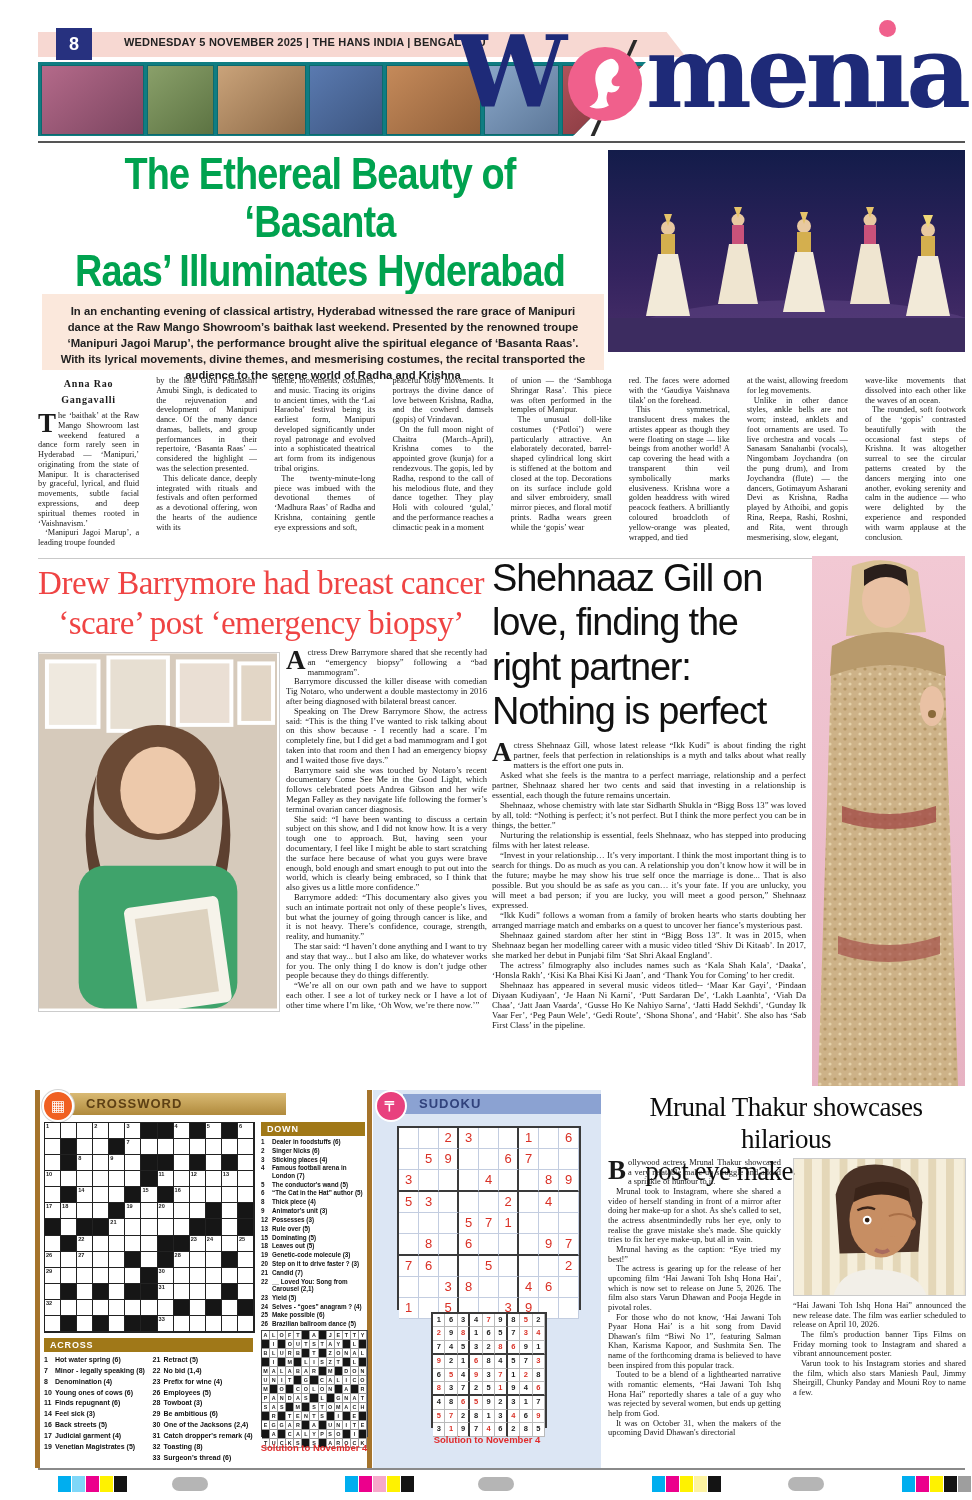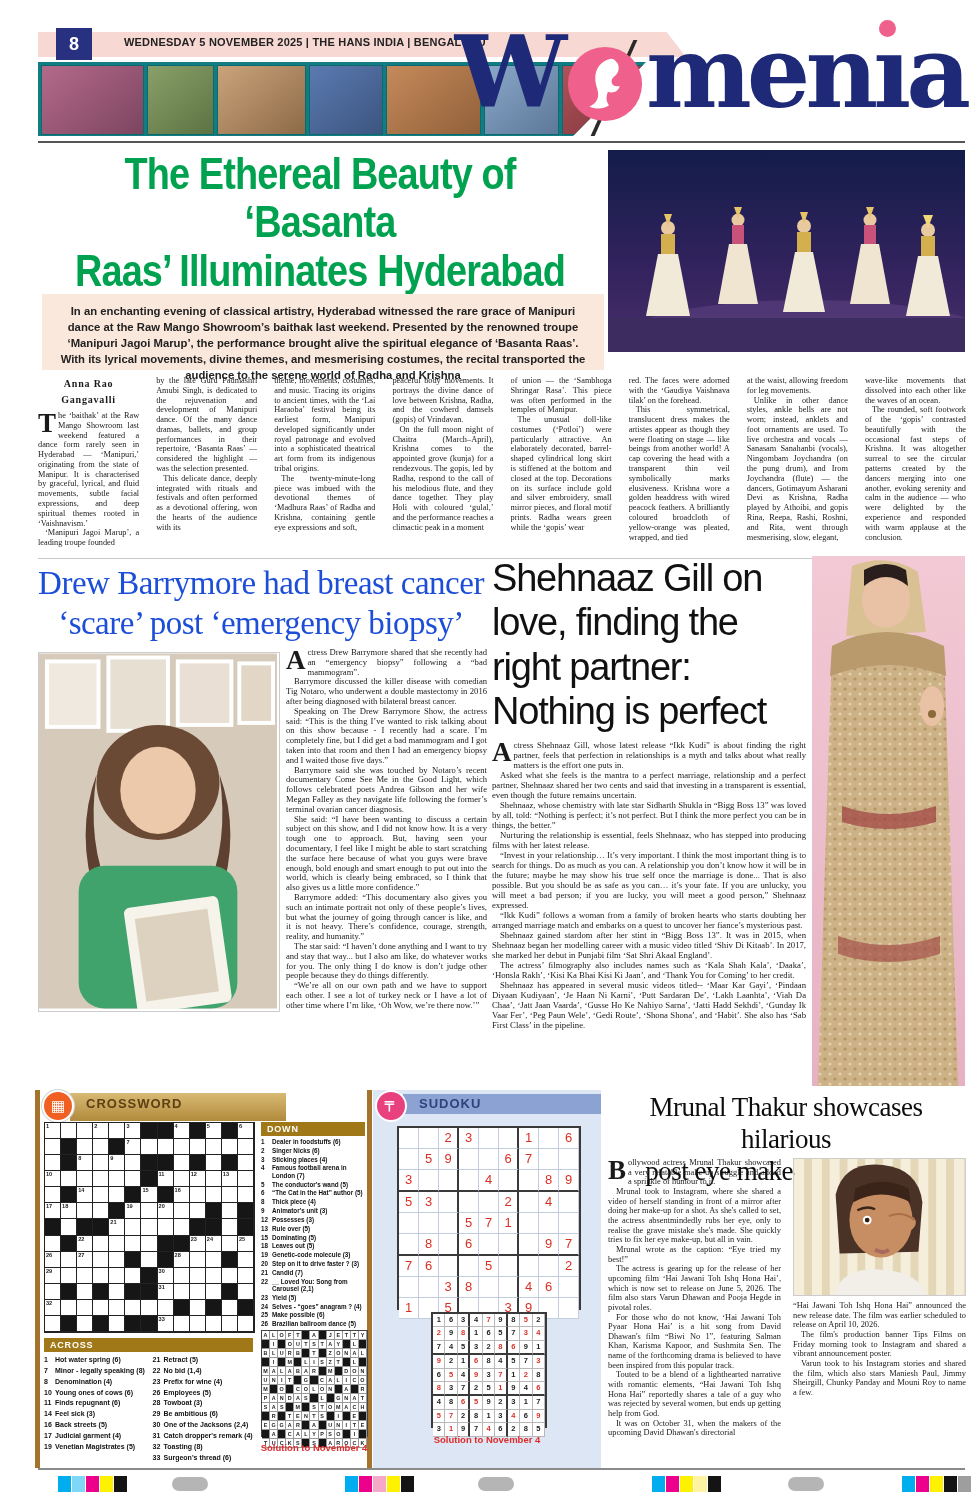--- a/index.html
+++ b/index.html
@@ -32,36 +32,36 @@
   .lead-cols{position:absolute;left:38px;top:376px;width:928px;height:180px;display:flex;gap:17px;overflow:hidden;}
   .lead-col{flex:1 1 0;font:8.3px/1.18 "Liberation Serif",serif;text-align:justify;overflow:hidden;}
   .lead-col p{margin:0;text-indent:7px;}
   .lead-col p.first{text-indent:0;}
   .byline{font-variant:small-caps;font:700 10px/1.6 "Liberation Serif",serif;letter-spacing:.8px;
           text-align:center;margin-bottom:3px;}
   .dcap{float:left;font:700 27px/22px "Liberation Serif",serif;padding:1px 2px 0 0;}
   .sec-rule{position:absolute;left:38px;top:558px;width:927px;height:1px;background:#c9c9c9;}
   
   .drew-headline{position:absolute;left:35px;top:564px;width:452px;text-align:center;
-    font:400 33px/1.2 "Liberation Serif",serif;color:#1d4ed8;letter-spacing:-.5px;}
+    font:400 33px/1.2 "Liberation Serif",serif;color:#ef4444;letter-spacing:-.5px;}
   .drew-photo{position:absolute;left:38px;top:652px;width:240px;height:358px;border:1px solid #ccc;}
   .drew-body{position:absolute;left:286px;top:648px;width:201px;height:436px;overflow:hidden;
     font:8.6px/1.14 "Liberation Serif",serif;text-align:justify;}
   .drew-body p,.sheh-body p,.mrun-col p{margin:0;text-indent:8px;}
   .drew-body p.first,.sheh-body p.first,.mrun-col p.first{text-indent:0;}
   
   .sheh-headline{position:absolute;left:492px;top:556px;width:320px;
     font:500 38px/1.17 "Liberation Sans",sans-serif;color:#111;letter-spacing:-1.2px;}
   .sheh-photo{position:absolute;left:812px;top:556px;width:153px;height:530px;}
   .sheh-body{position:absolute;left:492px;top:740px;width:314px;height:346px;overflow:hidden;
     font:8.7px/1.15 "Liberation Serif",serif;text-align:justify;}
   
   .cw-panel{position:absolute;left:35px;top:1090px;width:337px;height:378px;background:#fff;
     border-left:5px solid #a5742c;border-right:5px solid #a5742c;box-sizing:border-box;}
-  .cw-titlebar{position:absolute;left:30px;top:3px;width:216px;height:28px;
+  .cw-titlebar{position:absolute;left:30px;top:3px;width:216px;height:22px;
     background:linear-gradient(#d9ba74,#b08a3c);color:#5d4014;
     font:700 13px/22px "Liberation Sans",sans-serif;letter-spacing:1px;padding-left:16px;box-sizing:border-box;}
   .cw-icon{position:absolute;left:2px;top:0;width:28px;height:28px;border-radius:50%;background:#f06022;
     color:#fff;font:700 15px/28px "DejaVu Sans",sans-serif;text-align:center;border:2px solid #fff;box-shadow:0 0 0 1px #d4d4d4;}
   .cw-grid{position:absolute;left:4px;top:32px;width:209px;height:209px;border:1px solid #222;
     display:grid;grid-template-columns:repeat(13,1fr);box-sizing:content-box;background:#fff;}
   .cw-cell{position:relative;border-right:1px solid #222;border-bottom:1px solid #222;box-sizing:border-box;background:#fff;}
   .cw-cell.b{background:#161616;}
   .cw-cell .n{position:absolute;top:0;left:1px;font:700 5.6px "Liberation Sans",sans-serif;color:#222;}
   .cw-bar{background:#a07818;color:#fff;font:700 9px/14px "Liberation Sans",sans-serif;
@@ -298,21 +298,21 @@
       <path d="M20 90 q54 -28 112 0 l14 440 -140 0z" fill="url(#embr)"></path>
       <path d="M20 90 q54 -28 112 0 l2 30 q-58 -22 -116 0z" fill="#b89a6c"></path>
       <ellipse cx="120" cy="150" rx="12" ry="20" fill="#e9c1a4"></ellipse>
       <circle cx="120" cy="158" r="4" fill="#8a6a3a"></circle>
       <path d="M30 250 q46 16 94 0 l0 16 q-48 14 -94 0z" fill="#9c3f3f" opacity=".7"></path>
       <path d="M26 380 q50 18 102 0 l0 18 q-52 16 -102 0z" fill="#9c3f3f" opacity=".6"></path>
     </svg>
   </div>
   <div class="sheh-body">
       <p class="first"><span class="dcap">A</span>ctress Shehnaaz Gill, whose latest release “Ikk Kudi” is about finding the right partner, feels that perfection in relationships is a myth and talks about what really matters is the effort one puts in.</p>
-      <p>Asked what she feels is the mantra to a perfect marriage, relationship and a perfect partner, Shehnaaz shared her two cents and said that investing in a transparent is essential, even though the future remains uncertain.</p>
+      <p>Asked what she feels is the mantra to a perfect marriage, relationship and a perfect partner, Shehnaaz shared her two cents and said that investing in a relationship is essential, each though the future remains uncertain.</p>
       <p>Shehnaaz, whose chemistry with late star Sidharth Shukla in “Bigg Boss 13” was loved by all, told: “Nothing is perfect; it’s not perfect. But I think the more perfect you can be in things, the better.”</p>
       <p>Nurturing the relationship is essential, feels Shehnaaz, who has stepped into producing films with her latest release.</p>
       <p>“Invest in your relationship… It’s very important. I think the most important thing is to search for things. Do as much as you can. A relationship you don’t know how it will be in the future; maybe he may show his true self once the marriage is done... That is also possible. But you should be as safe as you can… it’s your fate. If you are unlucky, you will meet a bad person; if you are lucky, you will meet a good person,” Shehnaaz expressed.</p>
       <p>“Ikk Kudi” follows a woman from a family of broken hearts who starts doubting her arranged marriage match and embarks on a quest to uncover her fiance’s mysterious past.</p>
       <p>Shehnaaz gained stardom after her stint in “Bigg Boss 13”. It was in 2015, when Shehnaaz began her modelling career with a music video titled ‘Shiv Di Kitaab’. In 2017, she marked her debut in Punjabi film ‘Sat Shri Akaal England’.</p>
       <p>The actress’ filmography also includes names such as ‘Kala Shah Kala’, ‘Daaka’, ‘Honsla Rakh’, ‘Kisi Ka Bhai Kisi Ki Jaan’, and ‘Thank You for Coming’ to her credit.</p>
       <p>Shehnaaz has appeared in several music videos titled-- ‘Maar Kar Gayi’, ‘Pindaan Diyaan Kudiyaan’, ‘Je Haan Ni Karni’, ‘Putt Sardaran De’, ‘Lakh Laanhta’, ‘Viah Da Chaa’, ‘Jatt Jaan Vaarda’, ‘Gusse Ho Ke Nahiyo Sarna’, ‘Jatti Hadd Sekhdi’, ‘Gunday Ik Vaar Fer’, ‘Peg Paun Wele’, ‘Gedi Route’, ‘Shona Shona’, and ‘Habit’. She also has ‘Sab First Class’ in the pipeline.</p>
     </div>
 
   <div class="cw-panel">
@@ -1068,21 +1068,21 @@
   </div>
 
   <div class="mrun-headline">
     <div>Mrunal Thakur showcases hilarious</div>
     <div>post eye make-up struggles</div>
   </div>
   <div class="mrun-cols">
     <div class="mrun-col">
         <p class="first"><span class="dcap">B</span>ollywood actress Mrunal Thakur showcased a very relatable make-up struggle and added a sprinkle of humour to it.</p>
         <p>Mrunal took to Instagram, where she shared a video of herself standing in front of a mirror after doing her make-up for a shot. As she's called to set, the actress absentmindedly rubs her eye, only to realise the grave mistake she's made. She quickly tries to fix her eye make-up, but all in vain.</p>
-        <p>Mrunal wrote as the caption: “Eye tried my best!”</p>
+        <p>Mrunal having as the caption: “Eye tried my best!”</p>
         <p>The actress is gearing up for the release of her upcoming film ‘Hai Jawani Toh Ishq Hona Hai’, which is now set to release on June 5, 2026. The film also stars Varun Dhawan and Pooja Hegde in pivotal roles.</p>
         <p>For those who do not know, ‘Hai Jawani Toh Pyaar Hona Hai’ is a hit song from David Dhawan's film “Biwi No 1”, featuring Salman Khan, Karisma Kapoor, and Sushmita Sen. The name of the forthcoming drama is believed to have been inspired from this popular track.</p>
         <p>Touted to be a blend of a lighthearted narrative with romantic elements, “Hai Jawani Toh Ishq Hona Hai” reportedly shares a tale of a guy who was rejected by several women, but ends up getting help from God.</p>
         <p>It was on October 31, when the makers of the upcoming David Dhawan's directorial</p>
       </div>
     <div class="mrun-col">
       <div class="mrun-photo">
         <svg viewBox="0 0 173 138" width="171" height="136">
           <defs>
             <pattern id="wall" width="18" height="138" patternUnits="userSpaceOnUse">

